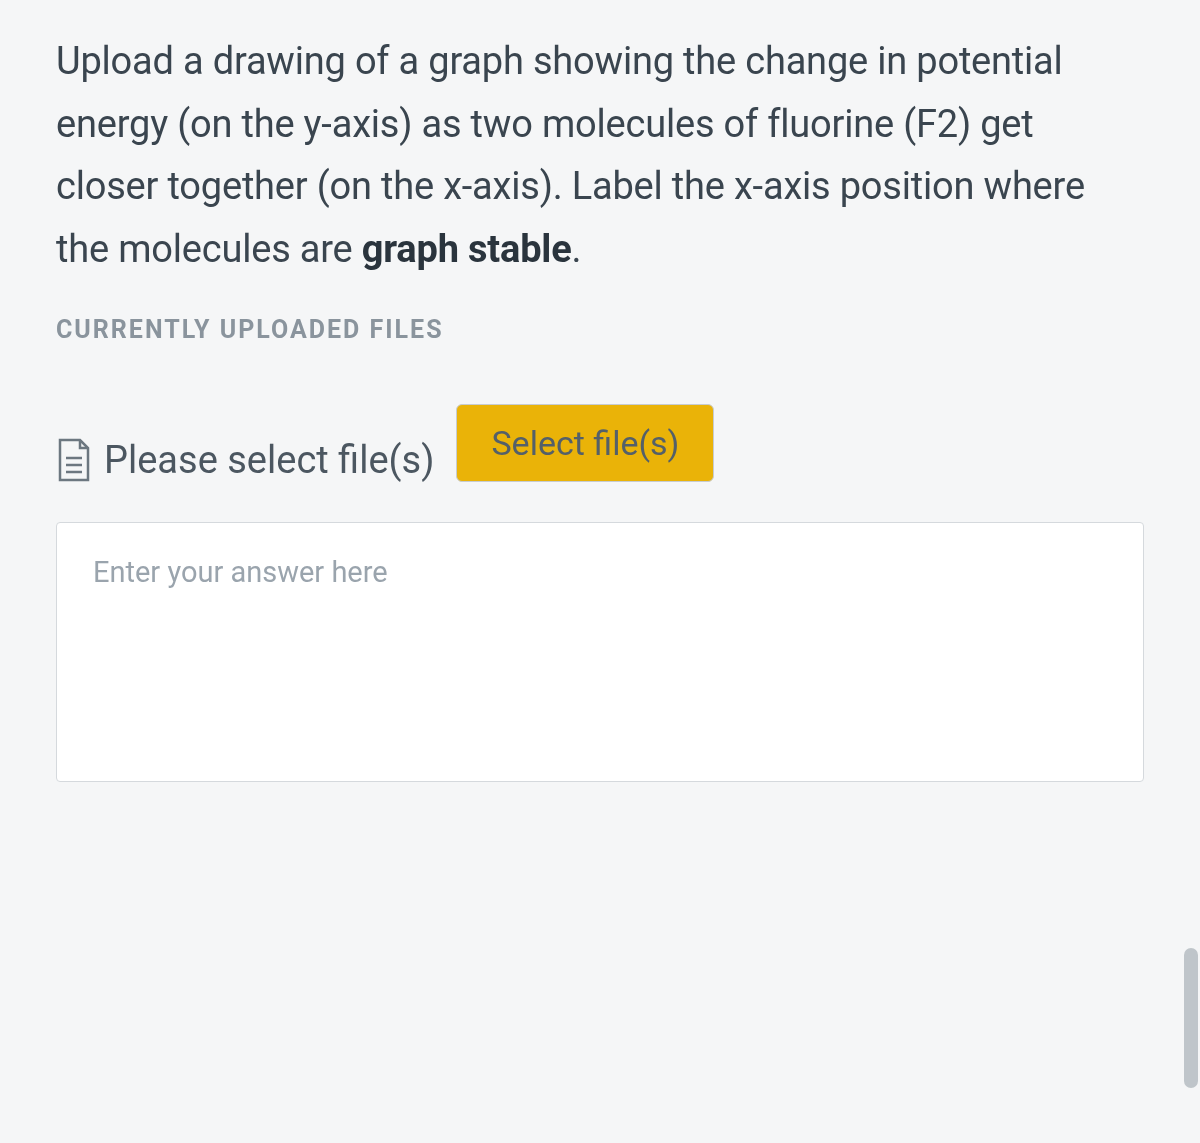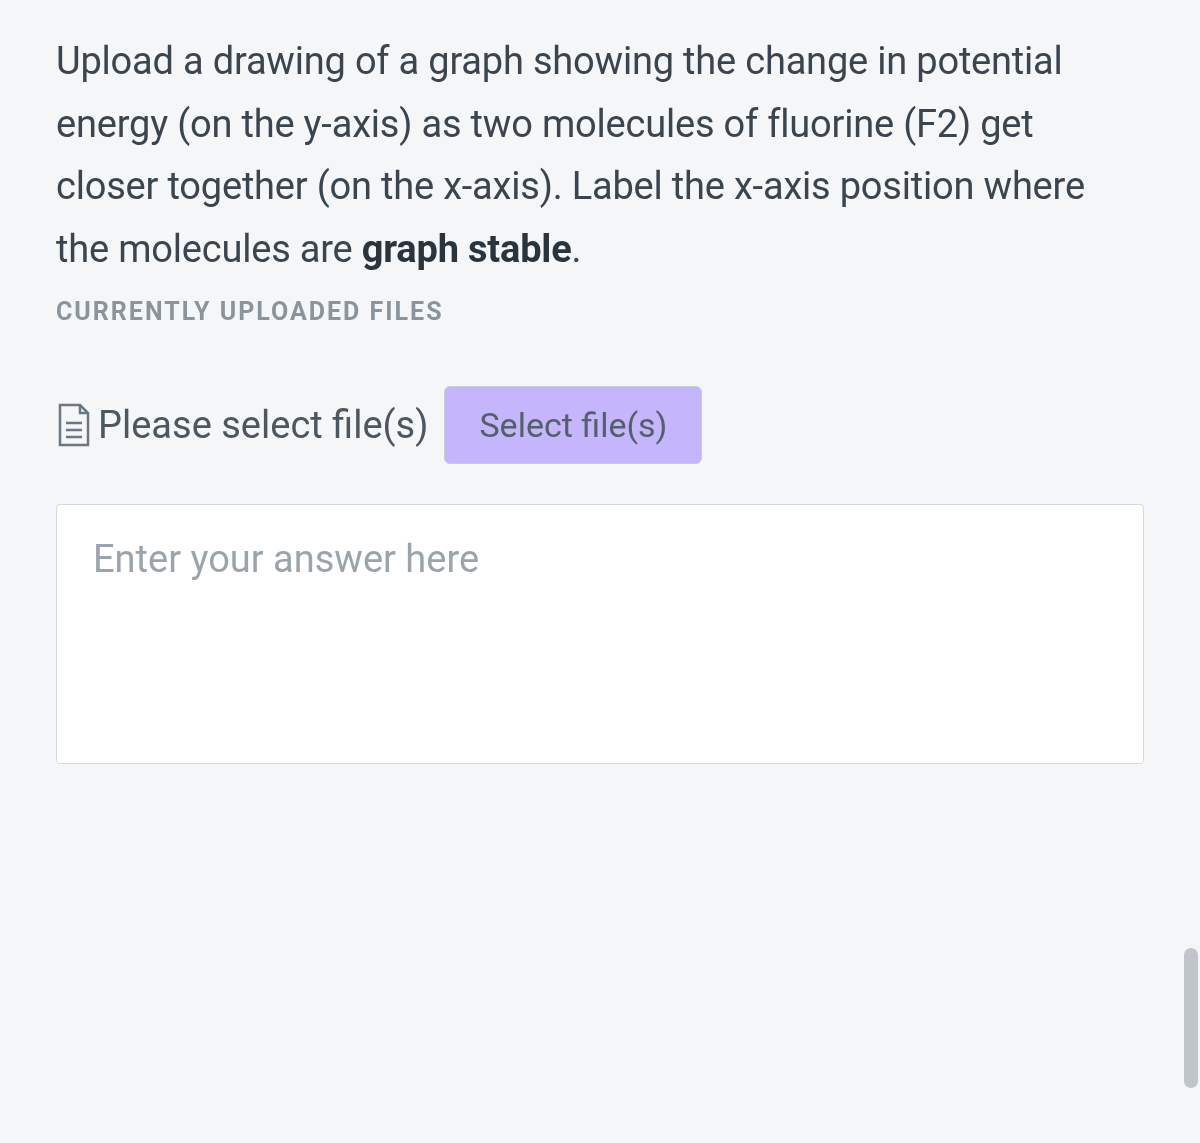--- a/index.html
+++ b/index.html
@@ -19,47 +19,47 @@
     line-height: 1.65;
     color: #3a454f;
     letter-spacing: -0.2px;
     font-weight: 400;
   }
   .question-text strong {
     font-weight: 700;
     color: #2a343d;
   }
   .uploaded-heading {
-    margin-top: 16px;
+    margin-top: 34px;
     font-size: 25px;
     font-weight: 700;
     letter-spacing: 2px;
     color: #8a949d;
     text-transform: uppercase;
   }
   .file-row {
     display: flex;
-    align-items: center;
-    gap: 6px;
+    align-items: flex-end;
+    gap: 12px;
     margin-top: 60px;
   }
   .file-icon {
     display: inline-flex;
     color: #6c7780;
   }
   .file-label {
     font-size: 38px;
     color: #4c5761;
     font-weight: 400;
   }
   .select-btn {
     margin-left: 10px;
     font-size: 34px;
     color: #546069;
-    background: #c4b5fd;
+    background: #eab308;
     border: 1px solid #c7ccd1;
     border-radius: 6px;
     padding: 18px 34px;
     cursor: pointer;
     font-family: inherit;
   }
   .question2 {
     margin-top: 80px;
     font-size: 38px;
     line-height: 1.65;
@@ -68,21 +68,21 @@
     font-weight: 400;
   }
   .answer-box {
     margin-top: 40px;
     width: 100%;
     height: 260px;
     border: 1px solid #d5d9dd;
     border-radius: 4px;
     background: #ffffff;
     padding: 32px 36px;
-    font-size: 38px;
+    font-size: 29px;
     font-family: inherit;
     color: #333;
     resize: none;
   }
   .answer-box::placeholder {
     color: #9aa4ad;
   }
   .scrollbar-stub {
     position: absolute;
     right: 2px;

